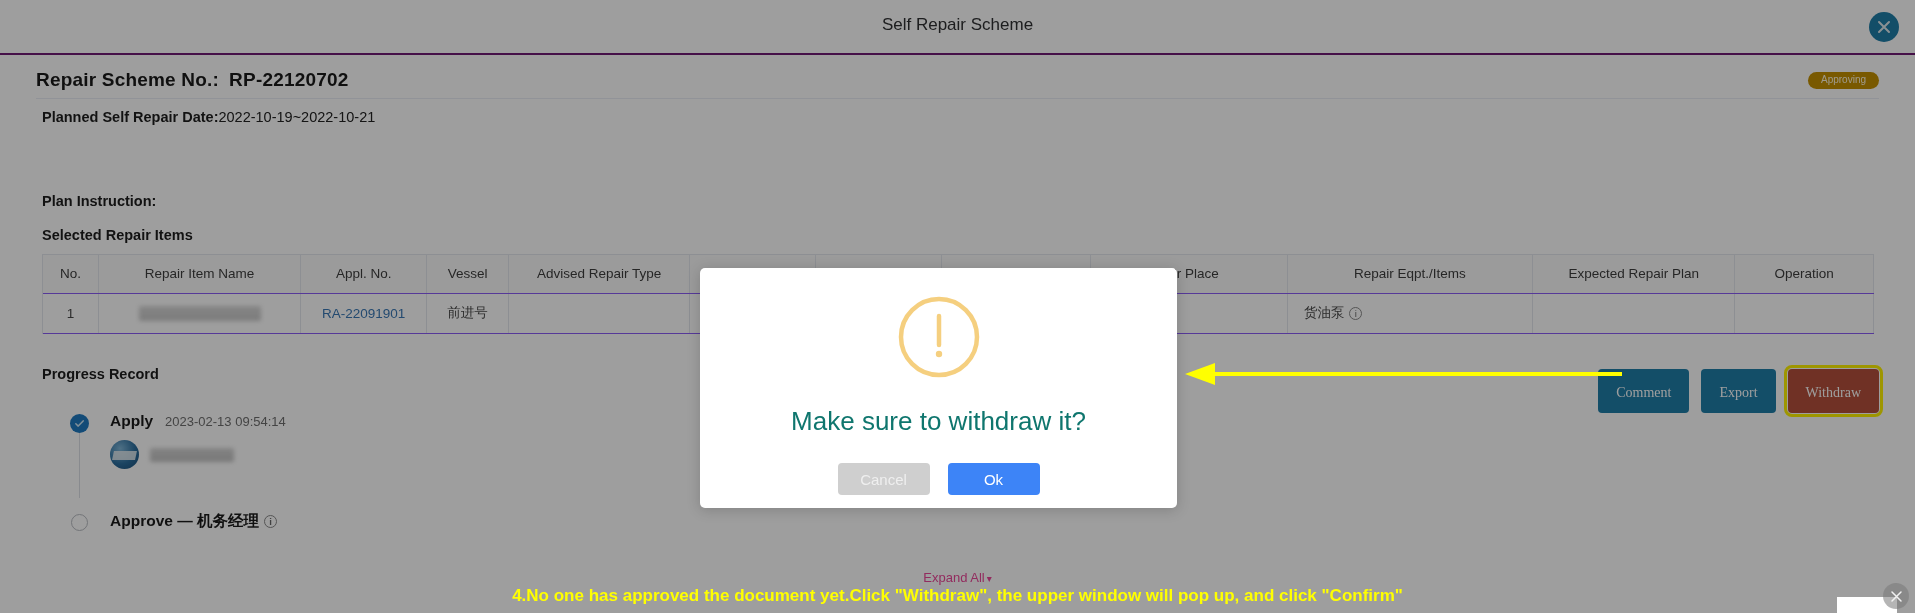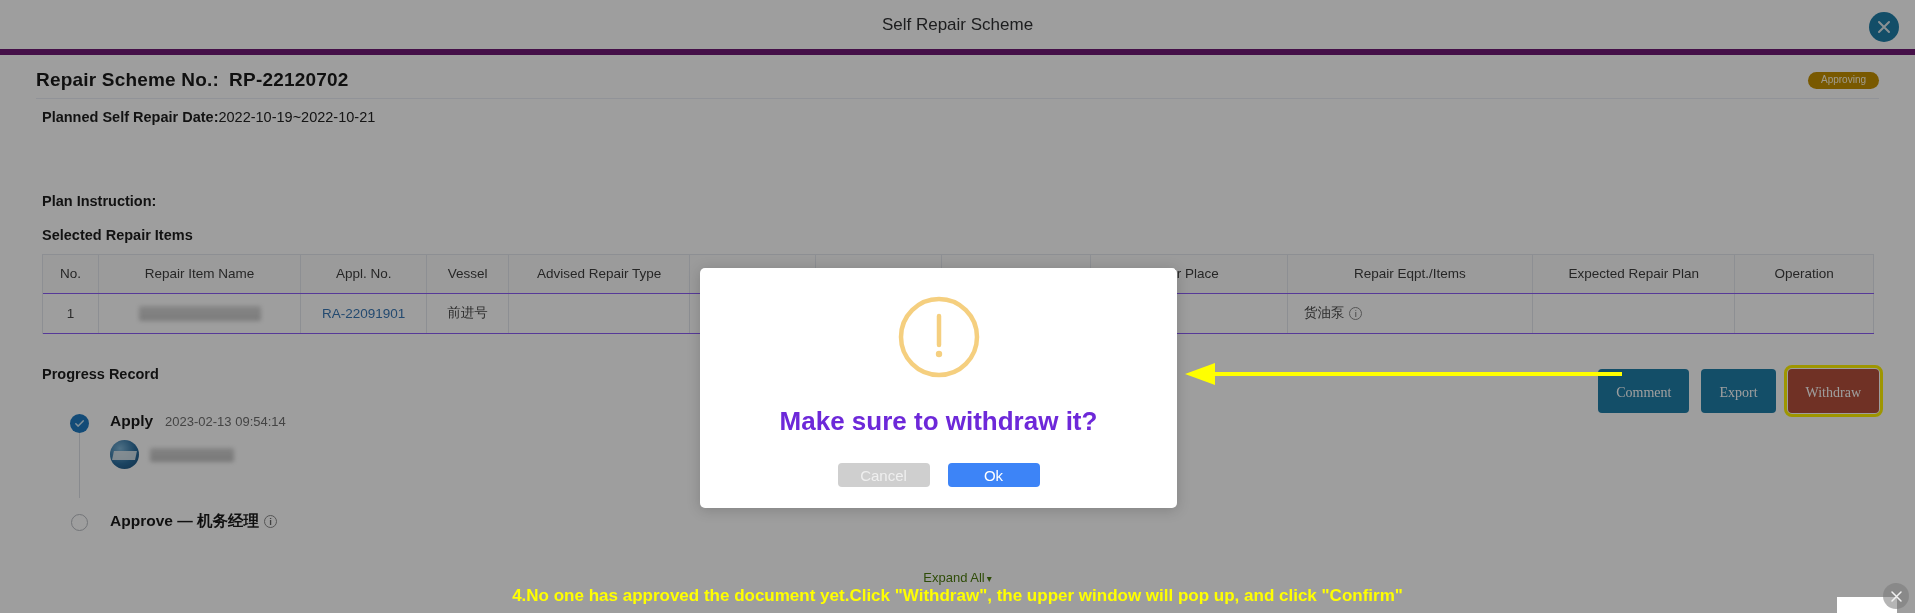--- a/index.html
+++ b/index.html
@@ -23,21 +23,21 @@
   #dim {
     position: absolute; inset: 0;
     background: rgba(0,0,0,0.38);
     z-index: 40;
     pointer-events: none;
   }
 
   
   .titlebar {
     position: absolute; top: 0; left: 0; right: 0; height: 55px;
-    border-bottom: 6px solid #701a75;
+    border-bottom: 2px solid #701a75;
     background: #ffffff;
   }
   .titlebar .title {
     position: absolute; left: 0; right: 0; top: 15px;
     text-align: center;
     font-size: 17px; color: #303133;
   }
   .close-round {
     position: absolute; right: 16px; top: 12px;
     width: 30px; height: 30px; border-radius: 50%;
@@ -156,21 +156,21 @@
     font-size: 14px; color: #ffffff; padding: 16px 18px; height: 44px;
     font-family: Liberation Serif, serif;
   }
   .btn-primary { background: #1f7ea8; }
   .btn-danger { background: #b5503c; }
   .btn-highlight { outline: 3px solid #fff200; outline-offset: 1px; }
 
   
   #expand-all {
     position: absolute; left: 0; right: 0; top: 570px;
-    text-align: center; font-size: 13px; color: #4d7c0f; cursor: pointer;
+    text-align: center; font-size: 13px; color: #ec4899; cursor: pointer;
   }
   #expand-all .chev { font-size: 10px; margin-left: 2px; }
 
   
   .close-small {
     position: absolute; right: 6px; bottom: 4px;
     width: 26px; height: 26px; border-radius: 50%;
     background: rgba(120,120,120,0.55);
     display: flex; align-items: center; justify-content: center;
     z-index: 60; cursor: pointer;
@@ -193,25 +193,25 @@
   
   #modal {
     position: absolute; z-index: 55;
     left: 700px; top: 268px; width: 477px; height: 240px;
     background: #ffffff; border-radius: 5px;
     box-shadow: 0 2px 14px rgba(0,0,0,.18);
     text-align: center;
   }
   .warn-icon { margin: 26px auto 0 auto; width: 86px; height: 86px; }
   #modal-message {
-    margin-top: 22px; font-size: 26px; color: #6d28d9; font-weight: bold;
+    margin-top: 22px; font-size: 26px; color: #0f766e; font-weight: normal;
   }
   .modal-btns { margin-top: 26px; display: flex; justify-content: center; gap: 18px; }
   .mbtn {
-    border: none; border-radius: 4px; height: 24px; min-width: 92px;
+    border: none; border-radius: 4px; height: 32px; min-width: 92px;
     font-size: 15px; cursor: pointer; color: #ffffff;
     font-family: "Liberation Sans", sans-serif;
   }
   .mbtn-cancel { background: #cfcfcf; color: #efefef; }
   .mbtn-ok { background: #3d84f7; }
 </style>
 </head>
 <body>
 
 <div id="root">

